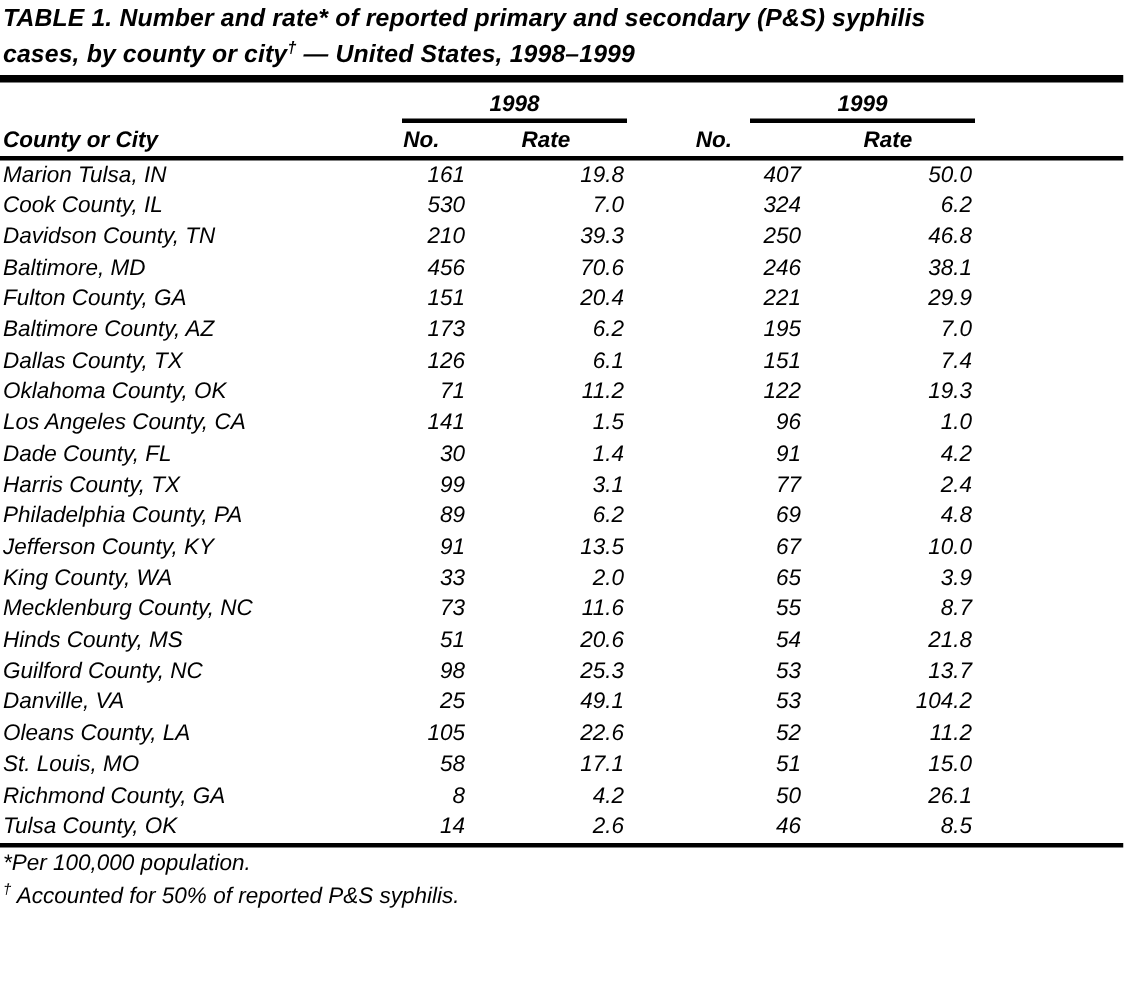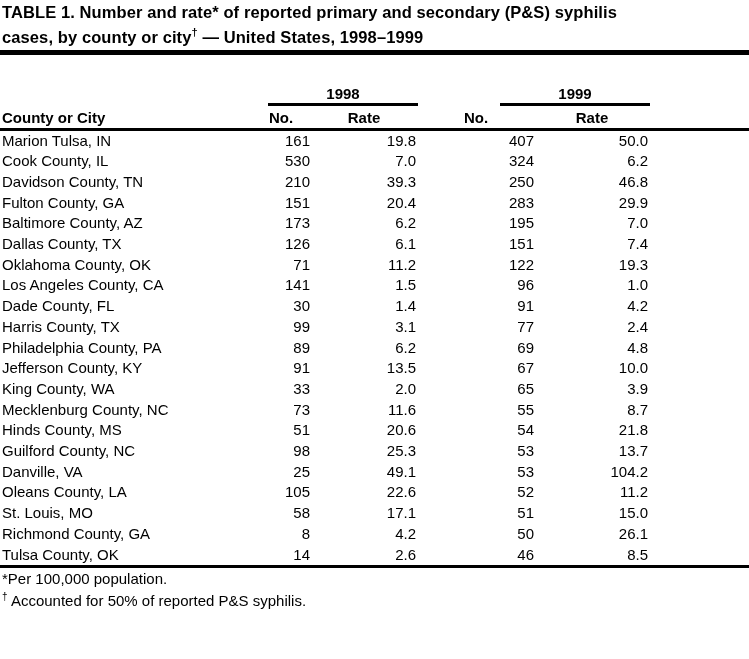--- a/index.html
+++ b/index.html
@@ -3,21 +3,21 @@
 <meta charset="utf-8">
 <style>
   * { box-sizing: border-box; }
   html, body { margin: 0; padding: 0; }
   body {
     width: 749px; height: 659px;
     background: #ffffff; color: #000000;
     font-family: "Liberation Sans", sans-serif;
     overflow: hidden;
   }
-  .page { width: 749px; height: 659px; padding-top: 2px; }
+  .page { width: 749px; height: 659px; padding-top: 2px; font-style: italic; }
 
   .title-block { padding-left: 2px; }
   .title-line {
     font-weight: bold;
     font-size: 16.5px;
     line-height: 20px;
     letter-spacing: 0.1px;
     white-space: nowrap;
   }
   .title-line sup { font-size: 11px; font-weight: bold; }
@@ -38,21 +38,20 @@
   col.c-filler  { width: 99px; }
 
   tr.year-row th { padding: 0; padding-top: 7px; vertical-align: bottom; font-weight: bold; }
   .year-group {
     border-bottom: 3px solid #000;
     text-align: center;
     font-size: 15px;
     font-weight: bold;
     padding-bottom: 1px;
     line-height: 16px;
-    margin-top: 24px;
   }
   .year-group.g98 { width: 150px; margin-left: 16px; }
   .year-group.g99 { width: 150px; margin-left: 82px; }
 
   tr.colhead-row th {
     font-weight: bold;
     font-size: 15px;
     text-align: center;
     vertical-align: bottom;
     padding: 4px 2px 2px 0;
@@ -145,24 +144,32 @@
         </tr>
         <tr>
           <td class="col-county">Davidson County, TN</td>
           <td class="col-num">210</td>
           <td class="col-num">39.3</td>
           <td class="col-num">250</td>
           <td class="col-num">46.8</td>
           <td></td>
         </tr>
         <tr>
+          <td class="col-county">Baltimore, MD</td>
+          <td class="col-num">456</td>
+          <td class="col-num">70.6</td>
+          <td class="col-num">246</td>
+          <td class="col-num">38.1</td>
+          <td></td>
+        </tr>
+        <tr>
           <td class="col-county">Fulton County, GA</td>
           <td class="col-num">151</td>
           <td class="col-num">20.4</td>
-          <td class="col-num">283</td>
+          <td class="col-num">221</td>
           <td class="col-num">29.9</td>
           <td></td>
         </tr>
         <tr>
           <td class="col-county">Baltimore County, AZ</td>
           <td class="col-num">173</td>
           <td class="col-num">6.2</td>
           <td class="col-num">195</td>
           <td class="col-num">7.0</td>
           <td></td>

